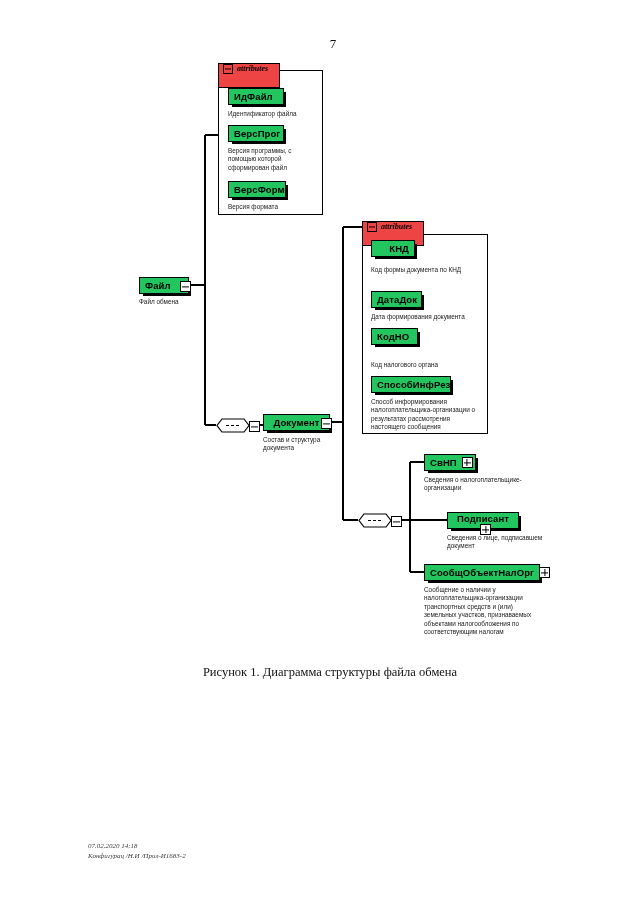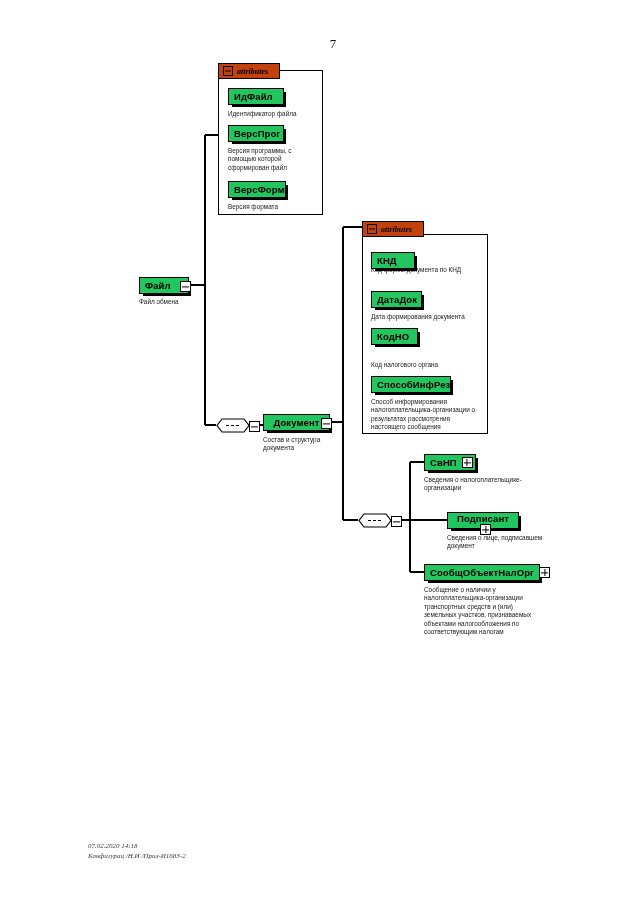--- a/index.html
+++ b/index.html
@@ -153,24 +153,24 @@
     position: absolute;
     box-sizing: border-box;
     border: 1.3px solid #000;
     background: #fff;
     z-index: 2;
   }
   .attr-tab {
     position: absolute;
     box-sizing: border-box;
     border: 1.3px solid #000;
-    background: #c2410c;
-    height: 16px;
+    background: #ef4444;
+    height: 25px;
     display: flex;
-    align-items: center;
+    align-items: flex-start;
     padding: 0 4px;
     font-size: 8px;
     font-style: italic;
     font-weight: bold;
     font-family: "Liberation Serif", serif;
     z-index: 3;
   }
   .attr-tab .boxicon {
     width: 8px;
     height: 8px;
@@ -312,21 +312,21 @@
     </div>
     <div class="edge-toggle" style="left:321px; top:418px;"></div>
     <div class="desc" style="left:263px; top:436px; width:80px;">Состав и структура документа</div>
 
     <div class="attr-box" style="left:362px; top:234px; width:126px; height:200px;"></div>
     <div class="attr-tab" style="left:362px; top:221px; width:62px;">
       <span class="boxicon"></span>
       <span>attributes</span>
     </div>
 
-    <div class="node" style="left:371px; top:252px; width:44px;">
+    <div class="node" style="left:371px; top:240px; width:44px;justify-content:flex-end;">
       <span class="shadow-strip"></span>
       <span class="shadow-side"></span>
       <span class="node-label">КНД</span>
     </div>
     <div class="desc" style="left:371px; top:266px; width:110px;">Код формы документа по КНД</div>
 
     <div class="node" style="left:371px; top:291px; width:51px;">
       <span class="shadow-strip"></span>
       <span class="shadow-side"></span>
       <span class="node-label">ДатаДок</span>
@@ -374,19 +374,20 @@
     <div class="node" style="left:424px; top:564px; width:116px;align-items:center;">
       <span class="shadow-strip"></span>
       <span class="shadow-side"></span>
       <span class="node-label">СообщОбъектНалОрг</span>
       <span class="toggle plus"></span>
     </div>
     <div class="desc" style="left:424px; top:586px; width:116px;">Сообщение о наличии у налогоплательщика-организации транспортных средств и (или) земельных участков, признаваемых объектами налогообложения по соответствующим налогам</div>
 
   </div>
 
+  <div class="caption">Рисунок 1. Диаграмма структуры файла обмена</div>
 
   <div class="footer">
     <div>07.02.2020 14:18</div>
     <div>Конфигурац /Н.И /Прил-И1683-2</div>
   </div>
 
 </div>
 
 </body></html>

